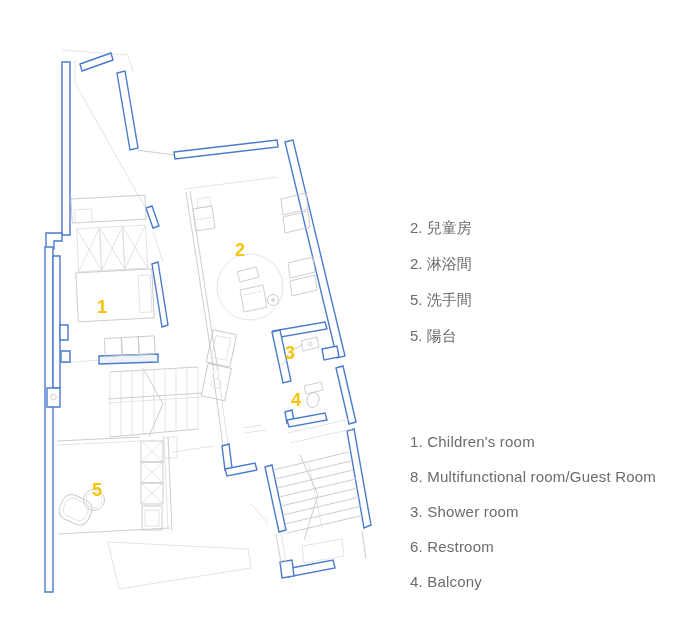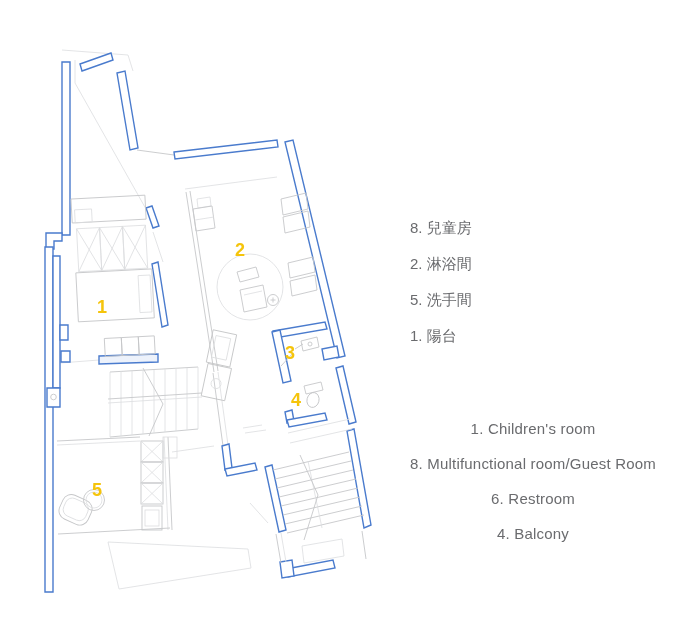--- a/index.html
+++ b/index.html
@@ -18,21 +18,21 @@
   .marker{
     position:absolute;transform:translate(-50%,-50%);
     color:var(--accent-yellow);font-weight:bold;font-size:18px;line-height:1;
     letter-spacing:0;
   }
   
   .legend{position:absolute;left:410px;color:var(--text-gray);}
   .legend p{margin:0;font-size:15px;white-space:nowrap;}
   #legend-zh{top:210px;}
   #legend-zh p{line-height:36px;height:36px;}
-  #legend-en{top:411px;letter-spacing:0.2px;text-align:center;}
+  #legend-en{top:424px;letter-spacing:0.2px;}
   #legend-en p{line-height:35px;height:35px;}
 </style>
 </head>
 <body>
 
 <div id="stage">
 
   <svg id="plan" width="400" height="644" viewBox="0 0 400 644">
 
     <g>
@@ -209,26 +209,27 @@
     </g>
   </svg>
 
   <span class="marker" style="left:102px;top:307px;">1</span>
   <span class="marker" style="left:240px;top:250px;">2</span>
   <span class="marker" style="left:290px;top:353px;">3</span>
   <span class="marker" style="left:296px;top:400px;">4</span>
   <span class="marker" style="left:97px;top:490px;">5</span>
 
   <div class="legend" id="legend-zh">
-    <p>8. 兒童房</p>
+    <p>2. 兒童房</p>
     <p>2. 淋浴間</p>
     <p>5. 洗手間</p>
-    <p>1. 陽台</p>
+    <p>5. 陽台</p>
   </div>
 
   <div class="legend" id="legend-en">
     <p>1. Children's room</p>
     <p>8. Multifunctional room/Guest Room</p>
+    <p>3. Shower room</p>
     <p>6. Restroom</p>
     <p>4. Balcony</p>
   </div>
 
 </div>
 
 </body></html>

